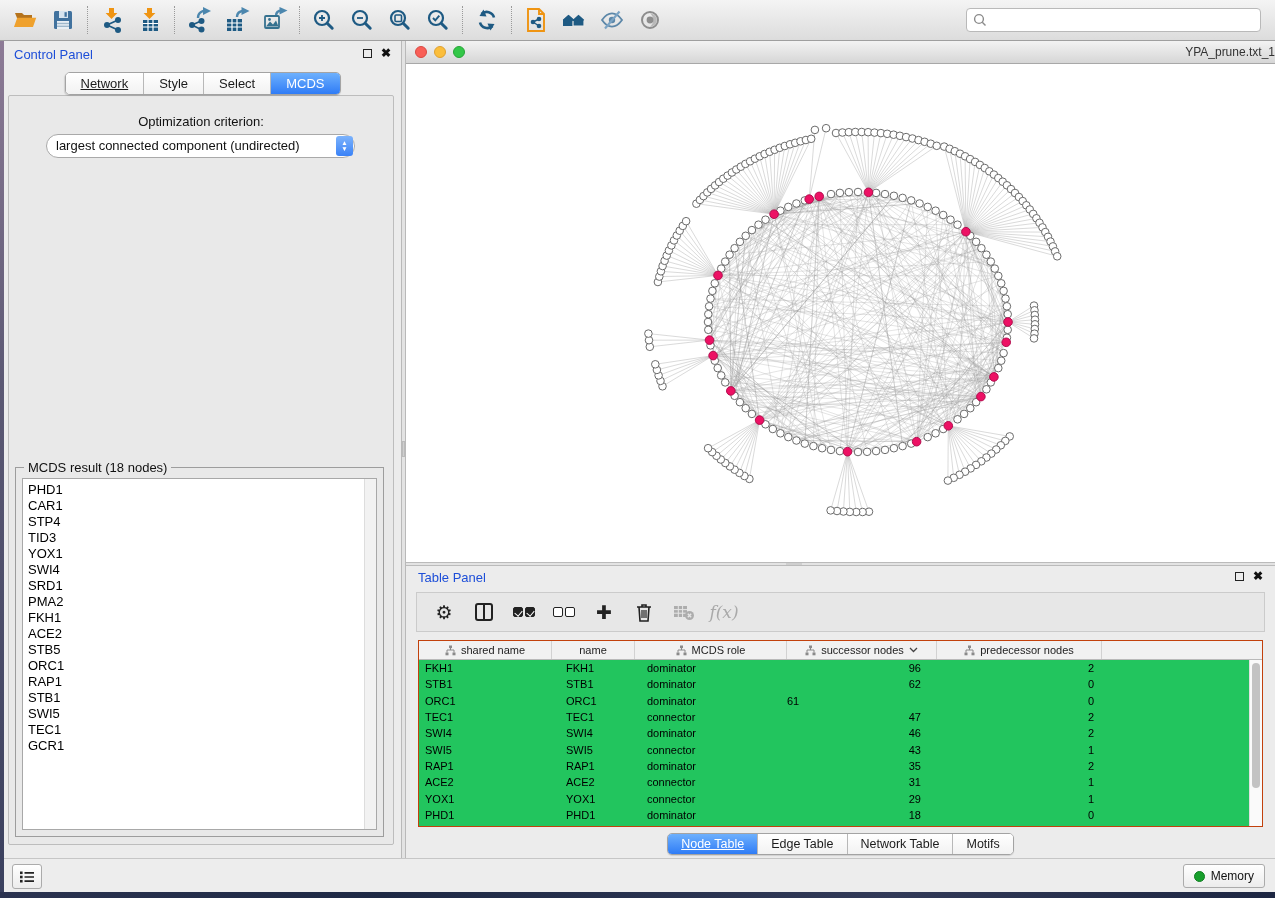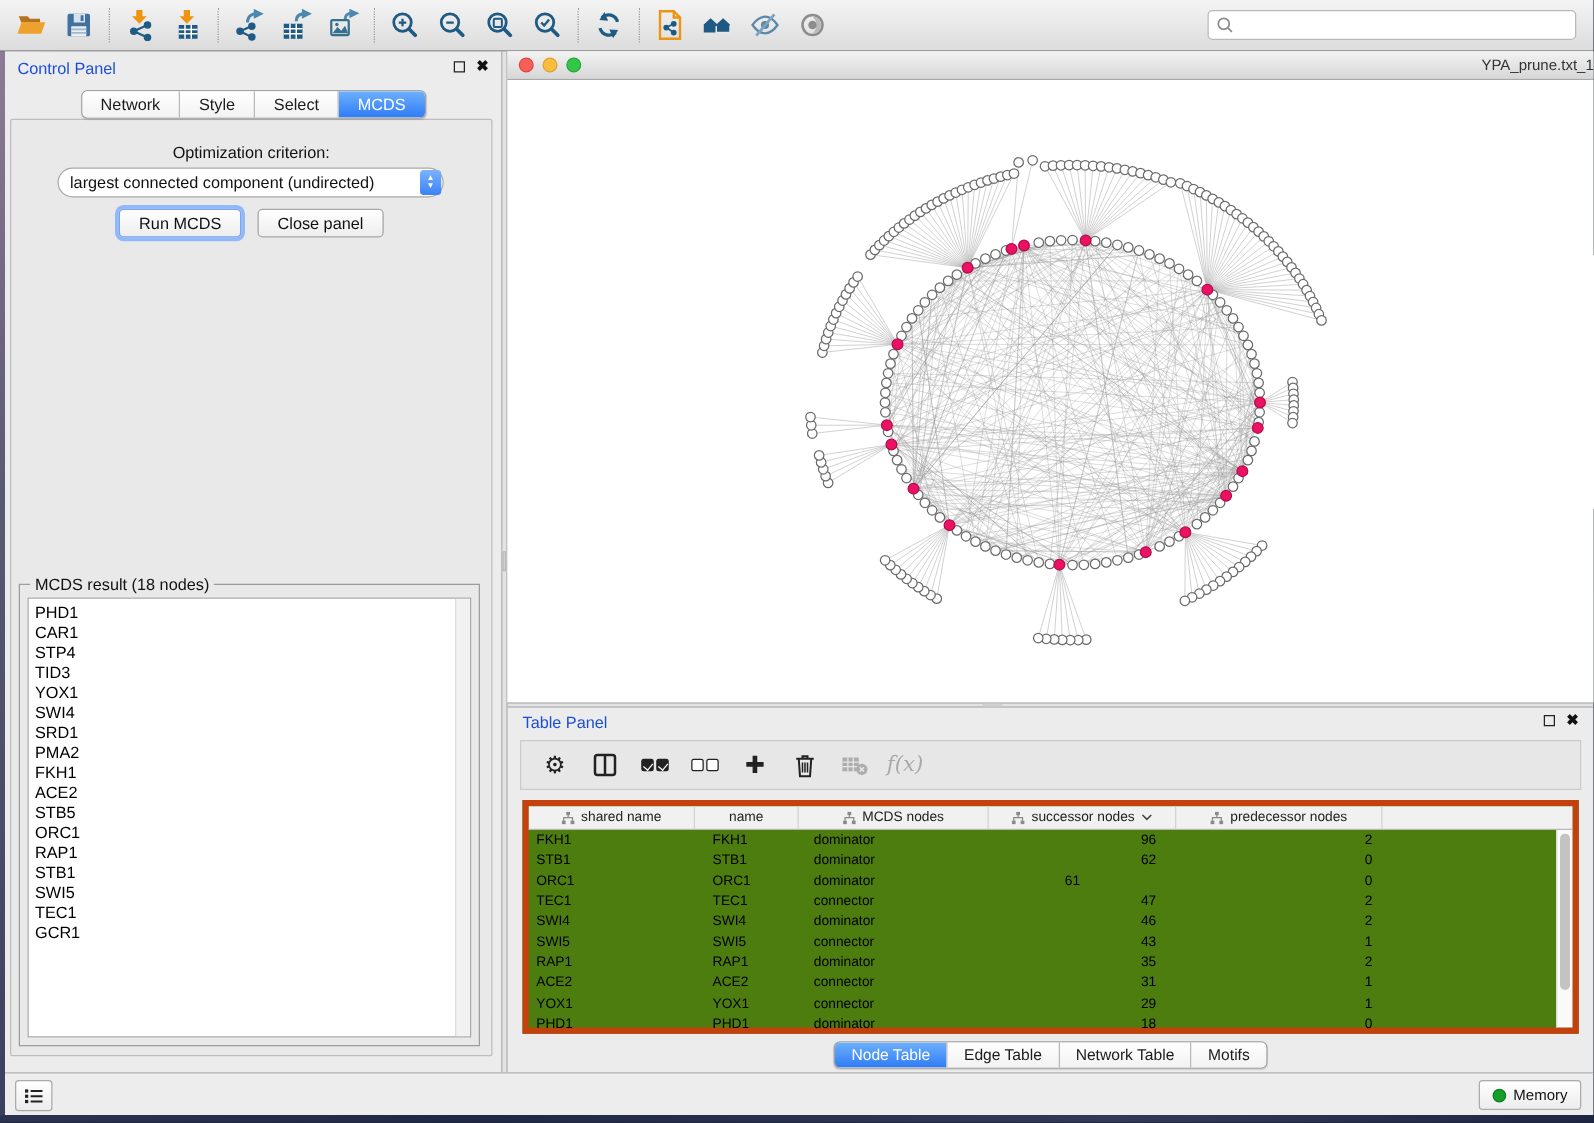--- a/index.html
+++ b/index.html
@@ -24,21 +24,21 @@
   
   .cpanel{position:absolute;left:4px;top:41px;width:397px;height:817px;background:#ececec;}
   .panel-title{position:absolute;left:10px;top:6px;font-size:13px;color:#1d4ed8;}
   .win-icons{position:absolute;right:10px;top:7px;display:flex;gap:9px;align-items:center;}
   .float-ico{width:9px;height:9px;border:1.5px solid #222;display:inline-block;}
   .close-ico{font-size:12px;color:#111;line-height:10px;font-weight:bold;}
   .seg{display:inline-flex;background:#fff;border:1px solid #a3a3a3;border-radius:5px;overflow:hidden;
        box-shadow:0 1px 1px rgba(0,0,0,.12);}
   .seg>div{padding:3px 15px;font-size:13px;color:#1b1b1b;background:linear-gradient(#ffffff,#f2f2f2);
        border-left:1px solid #b8b8b8;cursor:default;white-space:nowrap;}
-  .seg>div:first-child{border-left:none;}
+  .seg>div:first-child{border-left:none;text-decoration:underline;}
   .seg>div.active{background:linear-gradient(#6db0fd,#2f7cf6);color:#fff;}
   .cp-tabs{position:absolute;top:31px;left:50%;transform:translateX(-50%);z-index:3;}
   .cp-body{position:absolute;left:4px;right:7px;top:54px;bottom:13px;border:1px solid #bdbdbd;
        background:#e9e9e9;border-radius:2px;}
   .opt-label{position:absolute;top:18px;left:0;right:0;text-align:center;font-size:13px;color:#111;}
   .mselect{position:absolute;left:37px;right:38px;top:38px;height:24px;background:#fff;
        border:1px solid #a9a9a9;border-radius:12px;font-size:13px;line-height:22px;padding-left:9px;color:#111;}
   .mselect .stepper{position:absolute;right:1px;top:1px;bottom:1px;width:17px;border-radius:3px;
        background:linear-gradient(#7cb3fc,#3a82f7);display:flex;flex-direction:column;
        align-items:center;justify-content:center;color:#fff;}
@@ -75,21 +75,21 @@
   .tp-toolbar{position:absolute;left:10px;right:10px;top:26px;height:40px;background:#e7e7e7;
      border:1px solid #cbcbcb;display:flex;align-items:center;gap:14px;padding-left:14px;}
   .tico{width:26px;height:26px;display:flex;align-items:center;justify-content:center;font-size:19px;color:#222;}
   .tico.dis{color:#a9a9a9;}
   .fx{font-family:"DejaVu Serif",serif;font-style:italic;font-size:17px;color:#a9a9a9;}
   .chk{display:inline-flex;gap:2px;}
   .chk .box{width:10px;height:10px;border:1.6px solid #222;border-radius:2px;background:#fff;position:relative;}
   .chk.checked .box{background:#222;}
   .chk.checked .box:after{content:"";position:absolute;left:2px;top:1px;width:4px;height:6px;
      border:solid #fff;border-width:0 1.6px 1.6px 0;transform:rotate(40deg);}
-  .dtable{position:absolute;left:12px;right:12px;top:74px;height:187px;background:#4d7c0f;border:5px solid #c2410c;}
+  .dtable{position:absolute;left:12px;right:12px;top:74px;height:187px;background:#22c55e;border:1px solid #c2410c;}
   .thead{display:flex;height:19px;background:#f1f1f1;border-bottom:1px solid #b9b9b9;}
   .th{display:flex;align-items:center;justify-content:center;gap:5px;font-size:11px;color:#222;
      border-right:1px solid #d2d2d2;overflow:hidden;}
   .th.filler{flex:1;border-right:none;}
   .trow{display:flex;height:16.3px;align-items:center;}
   .td{font-size:11px;color:#000;white-space:nowrap;overflow:hidden;}
   .tscroll{position:absolute;right:0;top:19px;bottom:0;width:13px;background:#fafafa;border-left:1px solid #e0e0e0;}
   .tthumb{position:absolute;left:2px;right:2px;top:3px;height:125px;background:#c3c3c3;border-radius:5px;}
   .tp-tabs{position:absolute;left:0;right:0;bottom:3px;display:flex;justify-content:center;}
   .tp-tabs .seg>div{font-size:12.5px;padding:3px 13px;}
@@ -263,24 +263,20 @@
         <div class="active">MCDS</div>
       </div>
     <div class="cp-body">
       <div class="opt-label">Optimization criterion:</div>
       <div class="mselect">
         <span>largest connected component (undirected)</span>
         <span class="stepper">
             <span>▲</span>
             <span>▼</span>
           </span>
-      </div>
-      <div class="btnrow">
-        <button class="mbtn focusring">Run MCDS</button>
-        <button class="mbtn">Close panel</button>
       </div>
       <div class="result-group">
         <span class="result-title">MCDS result (18 nodes)</span>
         <div class="result-list" id="result-list">
           <div class="result-scroll"></div>
         <div class="list-item" style="padding-top: 3px;">PHD1</div>
             <div class="list-item">CAR1</div>
             <div class="list-item">STP4</div>
             <div class="list-item">TID3</div>
             <div class="list-item">YOX1</div>
@@ -1121,21 +1117,21 @@
           <div class="th" style="width: 83px;">
             <span>name</span>
           </div>
           <div class="th" style="width: 152px;">
             <svg width="11" height="11" viewBox="0 0 11 11">
               <rect x="4" y="0.5" width="3" height="2.6" fill="#8a8a8a"></rect>
               <path d="M5.5 3v2M2 7.5V5h7v2.5" stroke="#8a8a8a" fill="none"></path>
               <rect x="0.5" y="7.5" width="3" height="2.8" fill="#8a8a8a"></rect>
               <rect x="7.5" y="7.5" width="3" height="2.8" fill="#8a8a8a"></rect>
             </svg>
-            <span>MCDS nodes</span>
+            <span>MCDS role</span>
           </div>
           <div class="th" style="width: 150px;">
             <svg width="11" height="11" viewBox="0 0 11 11">
               <rect x="4" y="0.5" width="3" height="2.6" fill="#8a8a8a"></rect>
               <path d="M5.5 3v2M2 7.5V5h7v2.5" stroke="#8a8a8a" fill="none"></path>
               <rect x="0.5" y="7.5" width="3" height="2.8" fill="#8a8a8a"></rect>
               <rect x="7.5" y="7.5" width="3" height="2.8" fill="#8a8a8a"></rect>
             </svg>
             <span>successor nodes</span>
             <svg width="9" height="6" viewBox="0 0 9 6">
@@ -1165,21 +1161,21 @@
             <div class="td" style="width: 133px; padding-left: 6px;">STB1</div>
             <div class="td" style="width: 83px; padding-left: 14px;">STB1</div>
             <div class="td" style="width: 152px; padding-left: 12px;">dominator</div>
             <div class="td" style="width: 150px; text-align: right; padding-right: 16px;">62</div>
             <div class="td" style="width: 165px; text-align: right; padding-right: 8px;">0</div>
           </div>
           <div class="trow">
             <div class="td" style="width: 133px; padding-left: 6px;">ORC1</div>
             <div class="td" style="width: 83px; padding-left: 14px;">ORC1</div>
             <div class="td" style="width: 152px; padding-left: 12px;">dominator</div>
-            <div class="td" style="width: 150px; text-align: center; padding-right: 16px;">61</div>
+            <div class="td" style="width: 150px; text-align: left; padding-right: 16px;">61</div>
             <div class="td" style="width: 165px; text-align: right; padding-right: 8px;">0</div>
           </div>
           <div class="trow">
             <div class="td" style="width: 133px; padding-left: 6px;">TEC1</div>
             <div class="td" style="width: 83px; padding-left: 14px;">TEC1</div>
             <div class="td" style="width: 152px; padding-left: 12px;">connector</div>
             <div class="td" style="width: 150px; text-align: right; padding-right: 16px;">47</div>
             <div class="td" style="width: 165px; text-align: right; padding-right: 8px;">2</div>
           </div>
           <div class="trow">

